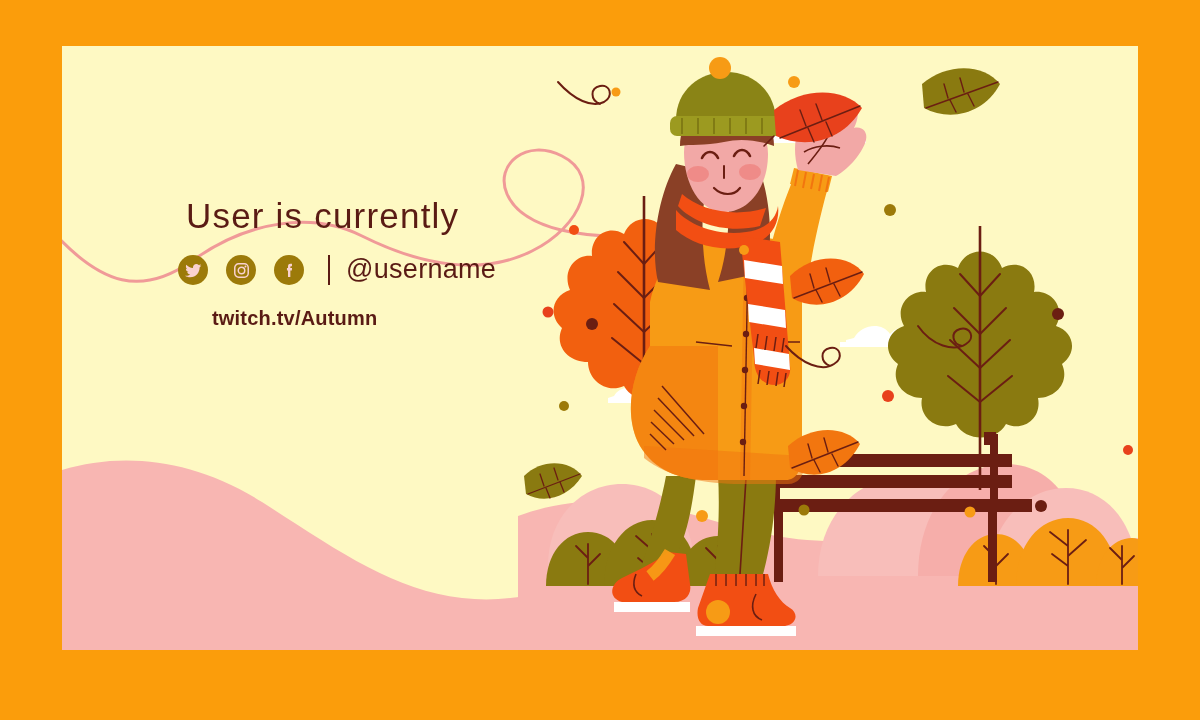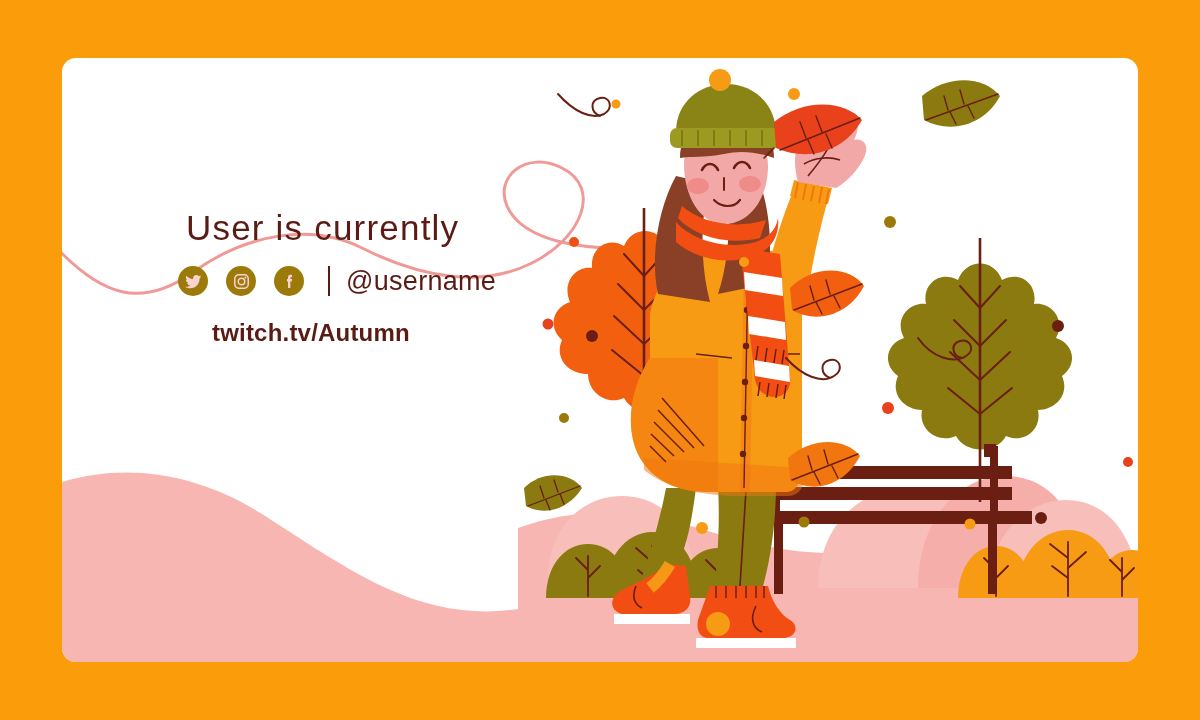--- a/index.html
+++ b/index.html
@@ -15,26 +15,25 @@
     position: relative;
     width: 1200px;
     height: 720px;
     overflow: hidden;
     background: #FB9D0B;
   }
   
   .card {
     position: absolute;
     left: 62px;
-    top: 58px;
+    top: 46px;
     width: 1076px;
     height: 604px;
-    background: #ffffff;
+    background: #fef9c3;
     overflow: hidden;
-    border-radius: 14px;
   }
   
   .squiggle {
     position: absolute;
     left: 0;
     top: 0;
     width: 100%;
     height: 100%;
     pointer-events: none;
   }
@@ -72,21 +71,21 @@
     font-size: 118px;
     font-weight: 700;
     color: #F53A10;
     letter-spacing: -1px;
     margin: 0 0 4px 0;
     line-height: 1.02;
     white-space: nowrap;
   }
   .social-row {
     display: flex;
-    align-items: flex-start;
+    align-items: flex-end;
     margin: 18px 0 0 48px;
   }
   .social-icon {
     width: 30px;
     height: 30px;
     border-radius: 50%;
     background: #9C7A09;
     display: flex;
     align-items: center;
     justify-content: center;
@@ -103,21 +102,21 @@
   }
   .username {
     font-size: 27px;
     font-weight: 400;
     color: #5A1B14;
     letter-spacing: 0.3px;
     white-space: nowrap;
   }
   .url {
     margin: 22px 0 0 82px;
-    font-size: 24px;
+    font-size: 20px;
     font-weight: 700;
     color: #5A1B14;
     letter-spacing: 0.2px;
     white-space: nowrap;
   }
 </style>
 </head>
 <body>
 
 <div class="canvas">

